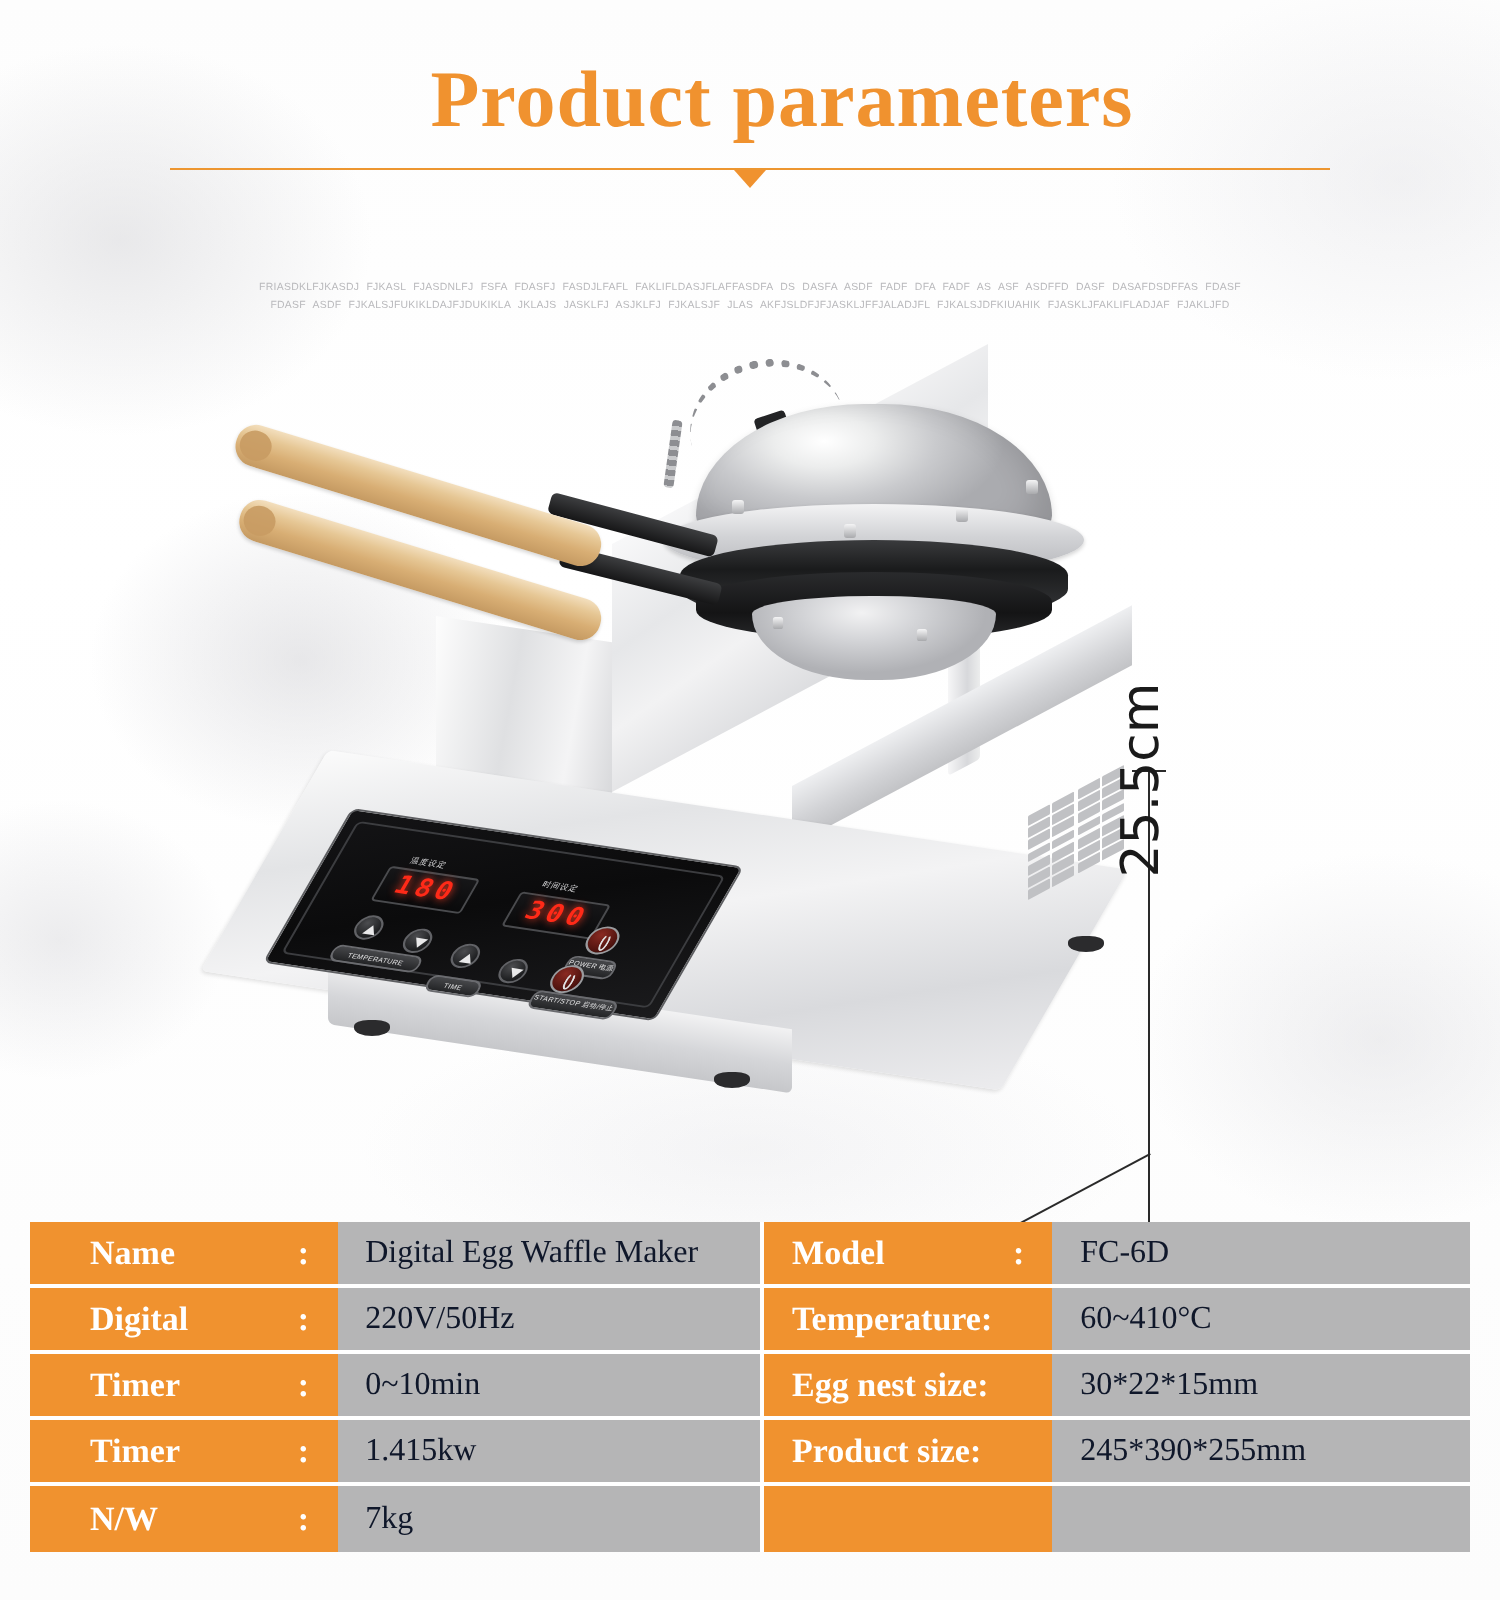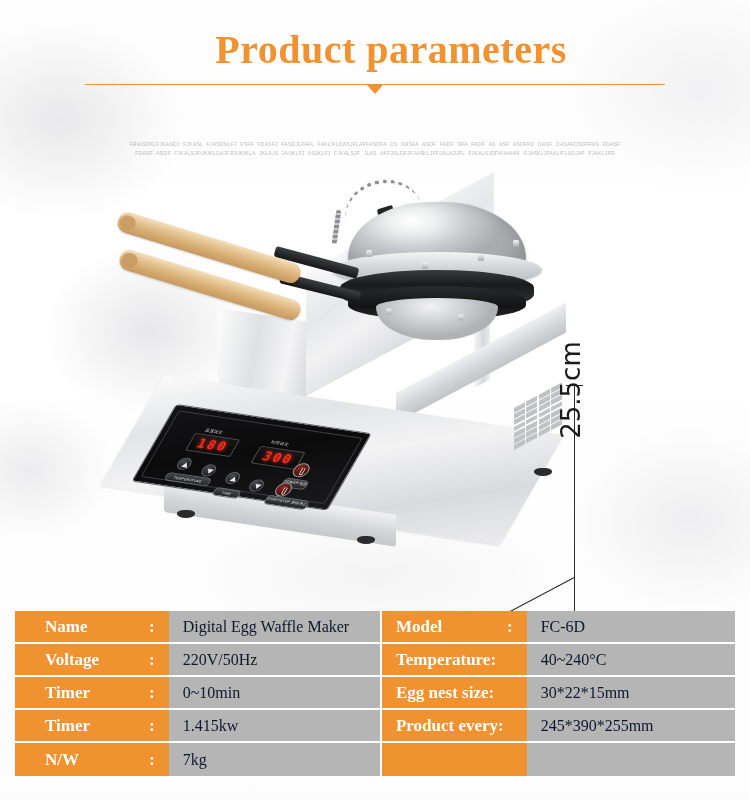--- a/index.html
+++ b/index.html
@@ -663,32 +663,32 @@
             <span>Model</span>
             <span class="colon">:</span>
           </div>
         </td>
         <td class="val c-val-r last">FC-6D</td>
       </tr>
 
       <tr>
         <td class="lbl c-lbl-l center-pad">
           <div class="lbl-inner">
-            <span>Voltage</span>
+            <span>Digital</span>
             <span class="colon">:</span>
           </div>
         </td>
         <td class="val c-val-l">220V/50Hz</td>
         <td class="lbl c-lbl-r">
           <div class="lbl-inner">
             <span>Temperature:</span>
             <span class="colon"></span>
           </div>
         </td>
-        <td class="val c-val-r last">40~240°C</td>
+        <td class="val c-val-r last">60~410°C</td>
       </tr>
 
       <tr>
         <td class="lbl c-lbl-l center-pad">
           <div class="lbl-inner">
             <span>Timer</span>
             <span class="colon">:</span>
           </div>
         </td>
         <td class="val c-val-l">0~10min</td>
@@ -704,21 +704,21 @@
       <tr>
         <td class="lbl c-lbl-l center-pad">
           <div class="lbl-inner">
             <span>Timer</span>
             <span class="colon">:</span>
           </div>
         </td>
         <td class="val c-val-l">1.415kw</td>
         <td class="lbl c-lbl-r">
           <div class="lbl-inner">
-            <span>Product every:</span>
+            <span>Product size:</span>
             <span class="colon"></span>
           </div>
         </td>
         <td class="val c-val-r last">245*390*255mm</td>
       </tr>
 
       <tr>
         <td class="lbl c-lbl-l center-pad">
           <div class="lbl-inner">
             <span>N/W</span>

